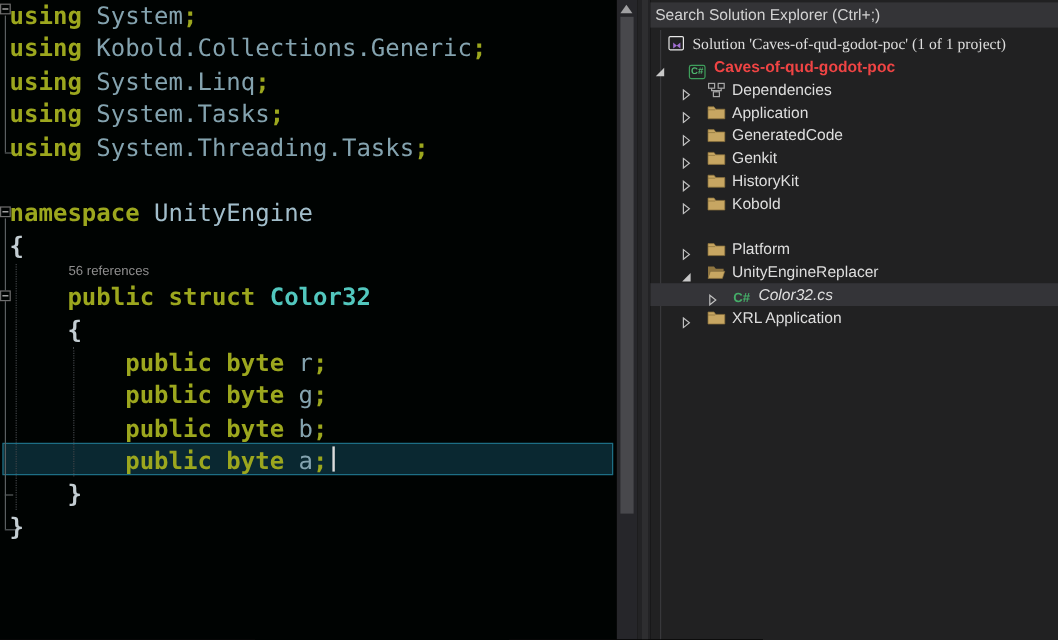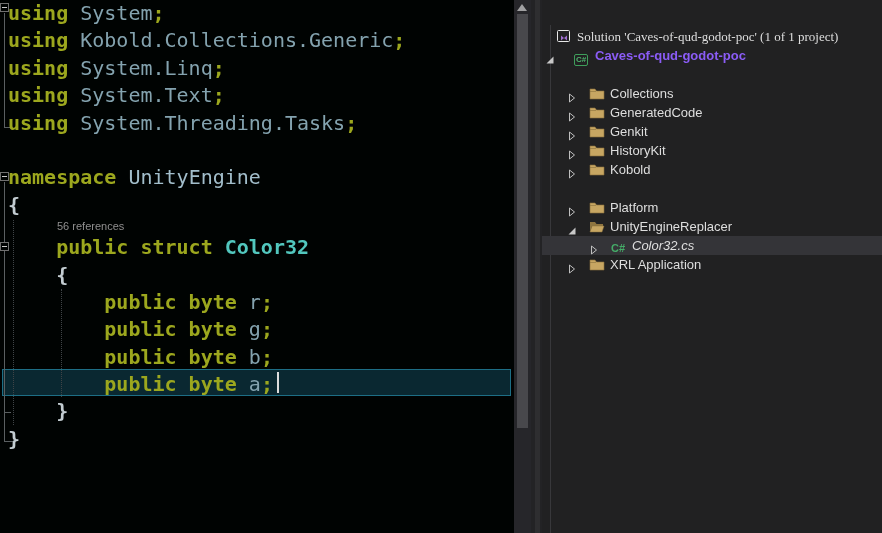--- a/index.html
+++ b/index.html
@@ -49,21 +49,21 @@
   .search-box{position:absolute;left:0;top:2px;width:340px;height:21px;background:#343437;box-sizing:border-box;}
   .search-placeholder{display:block;padding-left:4px;line-height:21px;font-size:13px;color:#D2D2D2;
     white-space:nowrap;overflow:hidden;}
   .tree-edge-line{position:absolute;left:8px;top:25px;bottom:0;width:1px;background:#38383B;z-index:0;}
   #tree{position:absolute;left:0;top:0;width:340px;height:533px;z-index:1;}
   .tree-row{position:absolute;left:0;width:340px;height:19px;line-height:19px;color:#DEDEDE;font-size:13px;}
   .tree-row.selected{background:#343438;}
   .tree-row .arrow{position:absolute;top:5px;width:10px;height:10px;}
   .tree-row .t-icon{position:absolute;top:2px;width:16px;height:15px;}
   .tree-row .t-label{position:absolute;top:0;white-space:nowrap;}
-  .tree-row.bold .t-label{font-weight:bold;color:#8b5cf6;}
+  .tree-row.bold .t-label{font-weight:bold;color:#ef4444;}
   .cs-proj-box{display:inline-block;width:14px;height:12px;box-sizing:border-box;border:1px solid #3E9E5B;border-radius:2px;
     color:#4EB56E;font-size:8px;font-weight:bold;line-height:10px;text-align:center;margin-top:1px;}
   .cs-file{color:#45AC68;font-size:11px;font-weight:bold;line-height:15px;}
 </style>
 </head>
 <body>
 
 <div class="screen">
 
   <div class="editor">
@@ -75,21 +75,21 @@
     <div class="fold-foot ff1"></div>
     <div class="fold-foot ff2"></div>
     <div class="fold-foot ff3"></div>
     <div class="fold-box fb1"></div>
     <div class="fold-box fb2"></div>
     <div class="fold-box fb3"></div>
     <div id="code-lines">
         <div class="code-line"><span class="tok-k">using </span><span class="tok-id">System</span><span class="tok-k">;</span></div>
         <div class="code-line"><span class="tok-k">using </span><span class="tok-id">Kobold.Collections.Generic</span><span class="tok-k">;</span></div>
         <div class="code-line"><span class="tok-k">using </span><span class="tok-id">System.Linq</span><span class="tok-k">;</span></div>
-        <div class="code-line"><span class="tok-k">using </span><span class="tok-id">System.Text</span><span class="tok-k">;</span></div>
+        <div class="code-line"><span class="tok-k">using </span><span class="tok-id">System.Tasks</span><span class="tok-k">;</span></div>
         <div class="code-line"><span class="tok-k">using </span><span class="tok-id">System.Threading.Tasks</span><span class="tok-k">;</span></div>
         <div class="code-line"></div>
         <div class="code-line"><span class="tok-k">namespace </span><span class="tok-ns">UnityEngine</span></div>
         <div class="code-line"><span class="tok-br">{</span></div>
         <div class="codelens-row">56 references</div>
         <div class="code-line"><span class="tok-k">    public struct </span><span class="tok-ty">Color32</span></div>
         <div class="code-line"><span class="tok-br">    {</span></div>
         <div class="code-line"><span class="tok-k">        public byte </span><span class="tok-id">r</span><span class="tok-k">;</span></div>
         <div class="code-line"><span class="tok-k">        public byte </span><span class="tok-id">g</span><span class="tok-k">;</span></div>
         <div class="code-line"><span class="tok-k">        public byte </span><span class="tok-id">b</span><span class="tok-k">;</span></div>
@@ -103,45 +103,62 @@
   <div class="vscrollbar">
     <div class="sb-arrow"></div>
     <div class="sb-thumb"></div>
   </div>
 
   <div class="splitter">
     <div class="splitter-band"></div>
   </div>
 
   <div class="solution-explorer">
+    <div class="search-box">
+      <span class="search-placeholder">Search Solution Explorer (Ctrl+;)</span>
+    </div>
     <div class="tree-edge-line"></div>
     <div id="tree">
         <div class="tree-row" style="top: 27px;">
           <span class="t-icon" style="left: 14px;"><svg width="16" height="15" viewBox="0 0 16 15">
               <rect x="1.5" y="1.5" width="12" height="11" rx="1" fill="none" stroke="#E8E8E8"></rect>
               <path d="M5 6.5 l3 2.4 3 -2.4 v5 l-3 -2.4 -3 2.4 z" fill="#A06FD0"></path>
             </svg></span>
           <span class="t-label" style="left: 35px; font-family: Liberation Serif, serif;">Solution 'Caves-of-qud-godot-poc' (1 of 1 project)</span>
         </div>
         <div class="tree-row bold" style="top: 46px;">
           <span class="arrow" style="left: 3px;"><svg width="10" height="10" viewBox="0 0 10 10">
               <path d="M8.5 1.5 L8.5 8.5 L1.5 8.5 Z" fill="#C8C8C8"></path>
             </svg></span>
           <span class="t-icon" style="left: 32px;"><span class="cs-proj-box">C#</span></span>
           <span class="t-label" style="left: 53px;">Caves-of-qud-godot-poc</span>
         </div>
+        <div class="tree-row" style="top: 65px;">
+          <span class="arrow" style="left: 25px;"><svg width="10" height="10" viewBox="0 0 10 10">
+              <path d="M2.5 1 L7.5 5 L2.5 9 Z" fill="none" stroke="#BFBFBF"></path>
+            </svg></span>
+          <span class="t-icon" style="left: 47px;"><svg width="16" height="15" viewBox="0 0 16 15">
+              <g fill="none" stroke="#A8A8A8">
+                <rect x="1.5" y="2.5" width="5" height="4"></rect>
+                <rect x="9.5" y="2.5" width="5" height="4"></rect>
+                <rect x="5.5" y="9.5" width="5" height="4"></rect>
+                <path d="M4 6.5 v2 h4 v1 M12 6.5 v2 h-4"></path>
+              </g>
+            </svg></span>
+          <span class="t-label" style="left: 68px;">Dependencies</span>
+        </div>
         <div class="tree-row" style="top: 84px;">
           <span class="arrow" style="left: 25px;"><svg width="10" height="10" viewBox="0 0 10 10">
               <path d="M2.5 1 L7.5 5 L2.5 9 Z" fill="none" stroke="#BFBFBF"></path>
             </svg></span>
           <span class="t-icon" style="left: 47px;"><svg width="16" height="15" viewBox="0 0 16 15">
               <path d="M1 3 h5 l1.5 2 H15 v8 H1 Z" fill="#C7A662" stroke="#8A713C" stroke-width="0.6"></path>
               <path d="M1 5.5 h6" stroke="#8A713C" stroke-width="0.6"></path>
             </svg></span>
-          <span class="t-label" style="left: 68px;">Collections</span>
+          <span class="t-label" style="left: 68px;">Application</span>
         </div>
         <div class="tree-row" style="top: 103px;">
           <span class="arrow" style="left: 25px;"><svg width="10" height="10" viewBox="0 0 10 10">
               <path d="M2.5 1 L7.5 5 L2.5 9 Z" fill="none" stroke="#BFBFBF"></path>
             </svg></span>
           <span class="t-icon" style="left: 47px;"><svg width="16" height="15" viewBox="0 0 16 15">
               <path d="M1 3 h5 l1.5 2 H15 v8 H1 Z" fill="#C7A662" stroke="#8A713C" stroke-width="0.6"></path>
               <path d="M1 5.5 h6" stroke="#8A713C" stroke-width="0.6"></path>
             </svg></span>
           <span class="t-label" style="left: 68px;">GeneratedCode</span>

